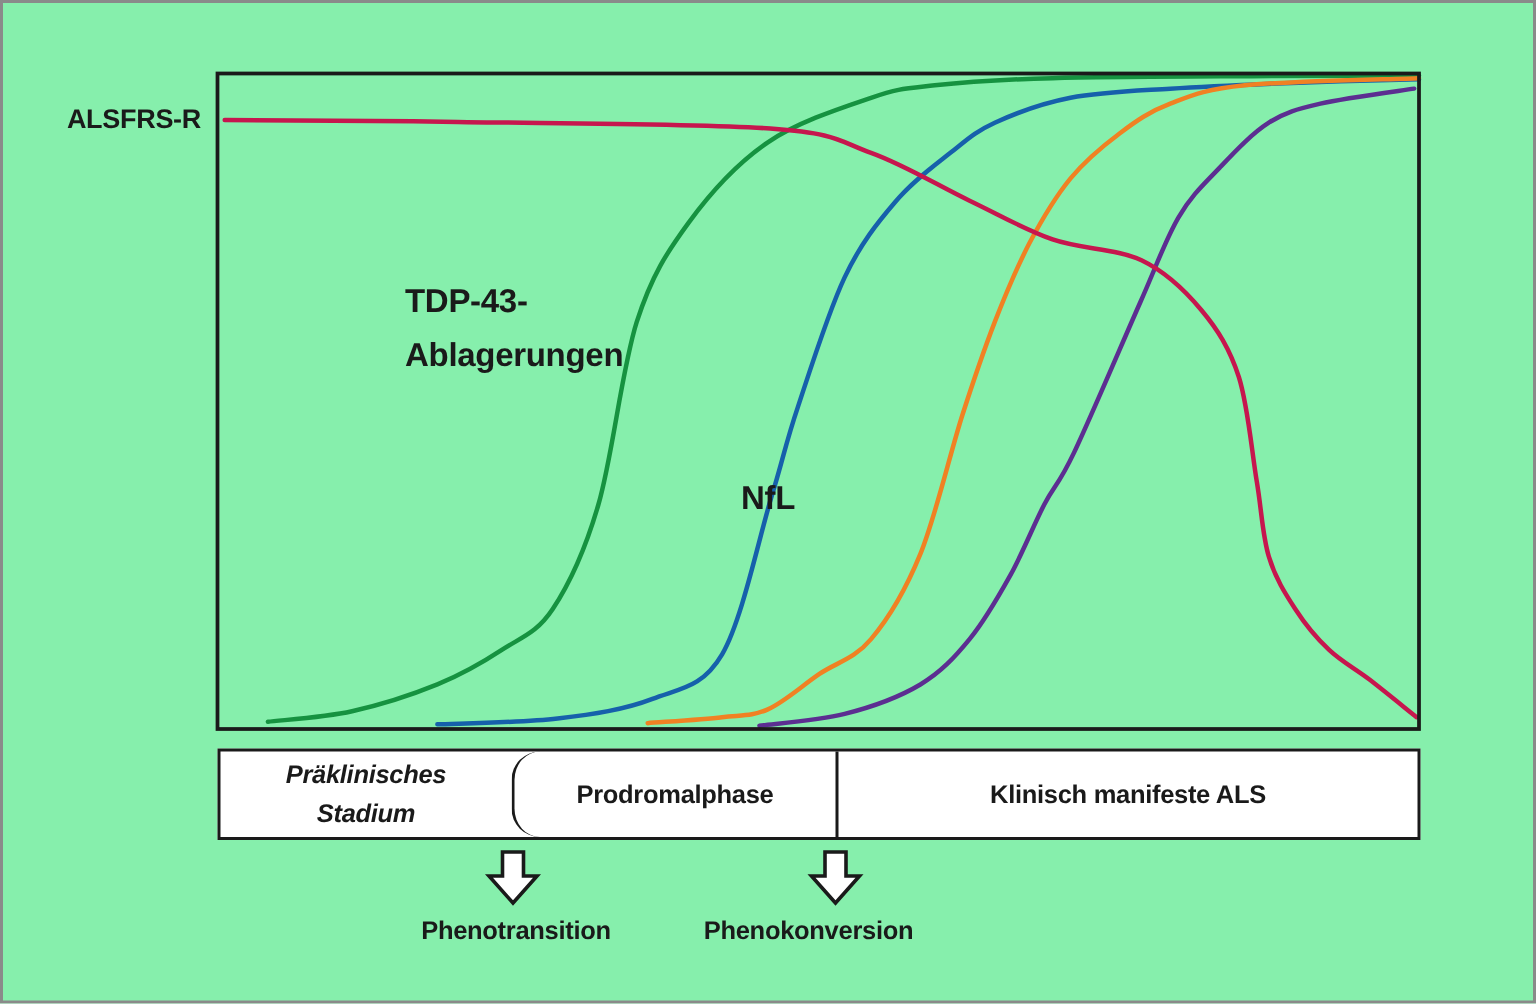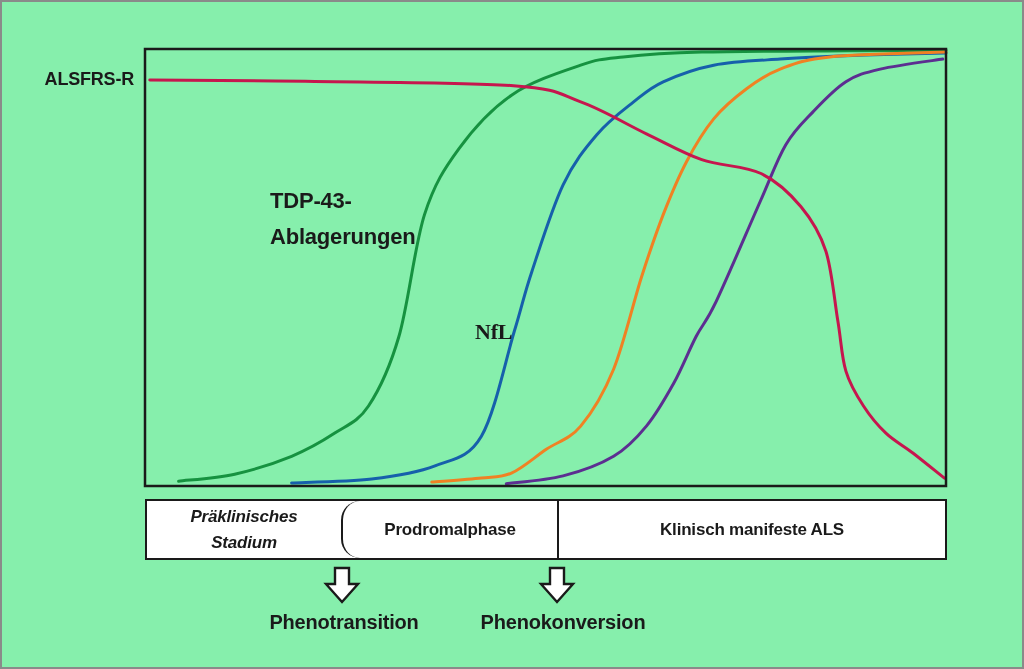--- a/index.html
+++ b/index.html
@@ -21,21 +21,21 @@
     line-height:1.62;
     letter-spacing:-0.2px;
     white-space:pre-line;
     color:#1a1a1a;
   }
   .lbl-alsfrs{
     left:26px;top:64px;width:106px;
     text-align:right;font-size:18px;line-height:26px;
   }
   .lbl-tdp{left:268px;top:181px;}
-  .lbl-nfl{left:473px;top:312px;font-family:Liberation Serif, serif;}
+  .lbl-nfl{left:492px;top:312px;}
   .lbl-emg{
     left:614px;top:295px;
     transform:translateX(-50%);
     text-align:center;
     background:#ffffff;
     padding:1px 5px;
   }
   .phase-bar{
     position:absolute;
     left:143px;top:497px;
@@ -53,21 +53,21 @@
     letter-spacing:-0.2px;
     white-space:pre-line;
   }
   .phase-cell + .phase-cell{border-left:2px solid #1a1a1a;}
   .pc1{width:194px;font-style:italic;}
   .pc2{width:216px;border-radius:19px;}
   .pc3{width:388px;}
   .arrow-label{
     position:absolute;top:609px;
     transform:translateX(-50%);
-    font-weight:bold;font-size:20px;
+    font-weight:bold;font-size:17px;
     letter-spacing:-0.2px;
     white-space:nowrap;
   }
 </style>
 </head>
 <body>
 
 <div class="figure">
 
   <svg id="chart-svg" width="1024" height="669" viewBox="0 0 1024 669">
@@ -92,15 +92,15 @@
   <div class="lbl lbl-nfl">NfL</div>
 
   <div class="phase-bar">
     <div class="phase-cell pc1">Präklinisches
 Stadium</div>
     <div class="phase-cell pc2">Prodromalphase</div>
     <div class="phase-cell pc3">Klinisch manifeste ALS</div>
   </div>
 
   <div class="arrow-label" style="left:342px;">Phenotransition</div>
-  <div class="arrow-label" style="left:561px;">Phenokonversion</div>
+  <div class="arrow-label" style="left:537px;">Phenokonversion</div>
 
 </div>
 
 </body></html>

